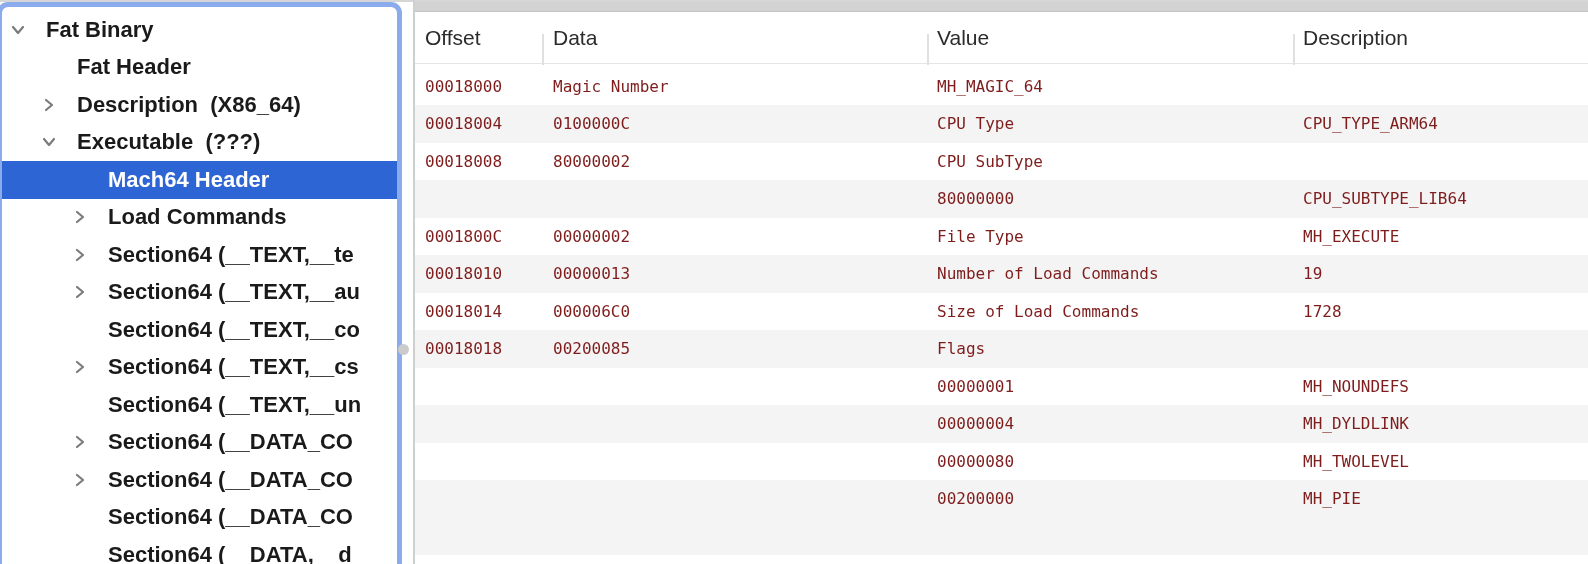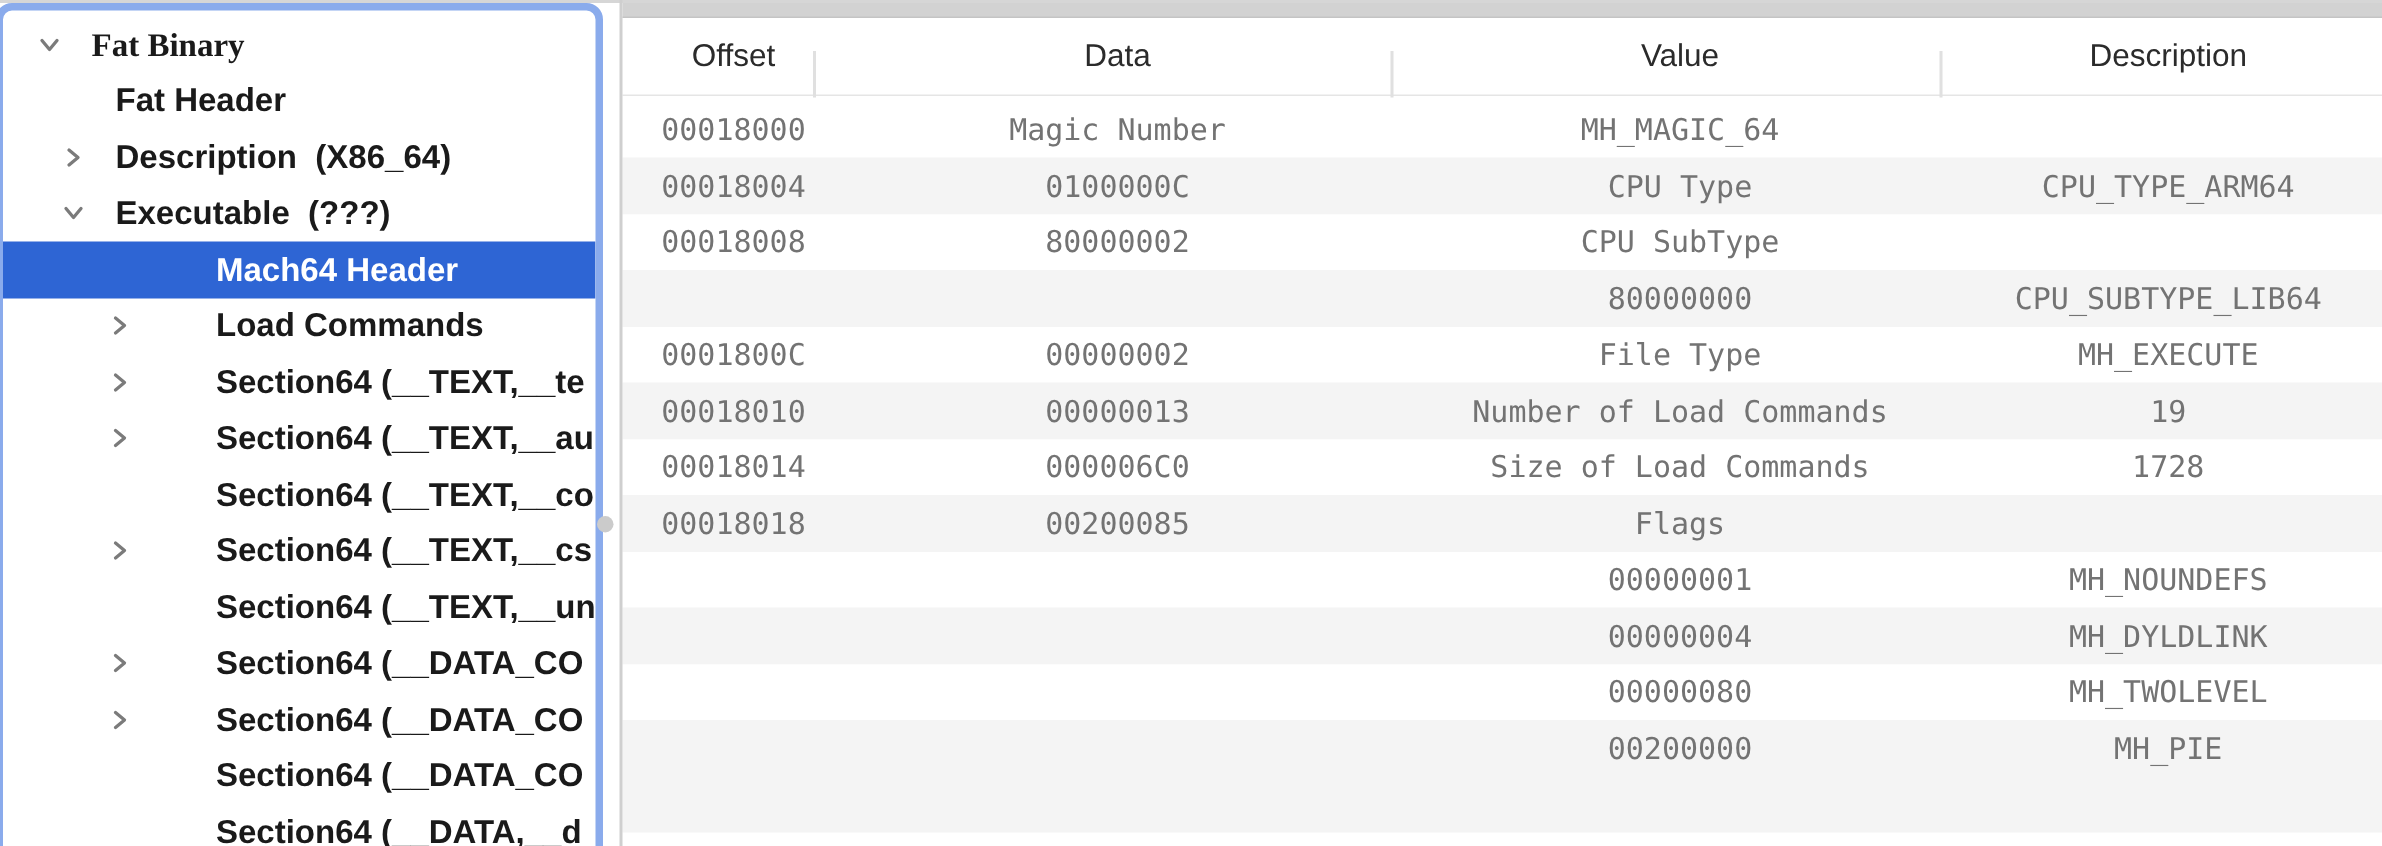--- a/index.html
+++ b/index.html
@@ -28,23 +28,23 @@
     z-index: 3;
   }
   .tree { padding-top: 4px; }
   .tree-item {
     height: 37.5px;
     display: flex; align-items: center;
     box-sizing: border-box;
     overflow: hidden;
     white-space: pre;
   }
-  .tree-item.level-1 { padding-left: 21px; font-family: Liberation Serif, serif; }
+  .tree-item.level-1 { padding-left: 6px; }
   .tree-item.level-2 { padding-left: 37px; }
-  .tree-item.level-3 { padding-left: 68px; gap: 36px; }
+  .tree-item.level-3 { padding-left: 68px; }
   .chevron-box {
     width: 20px; height: 20px; flex: 0 0 20px;
     margin-right: 18px;
     display: flex; align-items: center; justify-content: center;
   }
   .chevron-box svg { display: block; }
   .chevron-box.expanded svg { transform: rotate(90deg); }
   .tree-label {
     font-size: 22px; font-weight: 700; color: #1a1a1a;
     white-space: pre;
@@ -60,21 +60,20 @@
   .splitter-dot {
     position: absolute; left: 398px; top: 344px;
     width: 11px; height: 11px; border-radius: 50%;
     background: #cbcbcb; z-index: 4;
   }
 
   
   .table-pane {
     position: absolute; left: 415px; top: 0; right: 0; bottom: 0;
     background: #ffffff;
-    text-align: center;
   }
   .table-top-strip {
     position: absolute; left: 0; top: 0; right: 0; height: 12px;
     background: #d2d2d2; border-bottom: 1px solid #c4c4c4;
     box-sizing: border-box;
   }
   .table-header {
     position: absolute; left: 0; top: 13px; right: 0; height: 50px;
     border-bottom: 1px solid #e5e5e5;
     display: grid;
@@ -100,21 +99,21 @@
     height: 37.5px;
     display: grid;
     grid-template-columns: 128px 384px 366px 1fr;
     padding-left: 10px;
     align-items: center;
     background: #ffffff;
   }
   .table-row.stripe { background: #f4f4f4; }
   .table-row .cell {
     font-family: "DejaVu Sans Mono", monospace;
-    font-size: 20px; color: #737373;
+    font-size: 16px; color: #7f1d1d;
     white-space: pre; overflow: hidden;
   }
 </style>
 </head>
 <body>
 
 <div class="top-edge"></div>
 
 <div class="sidebar">
   <div class="tree" id="tree">

